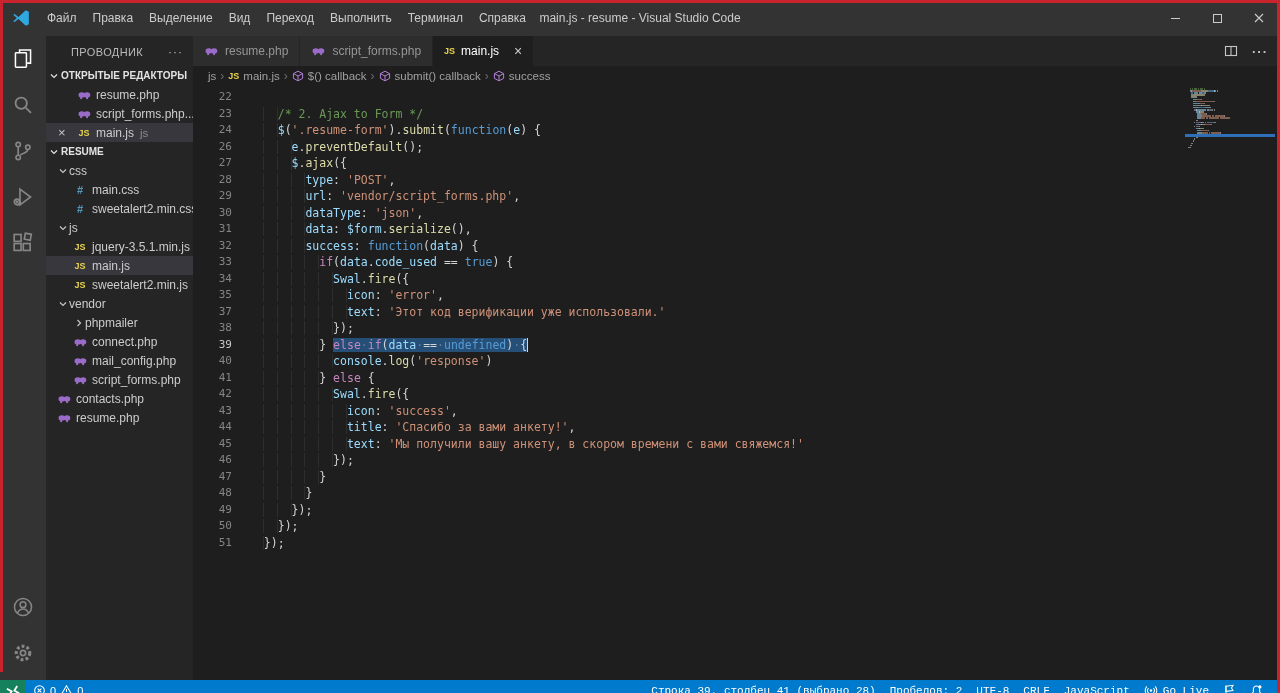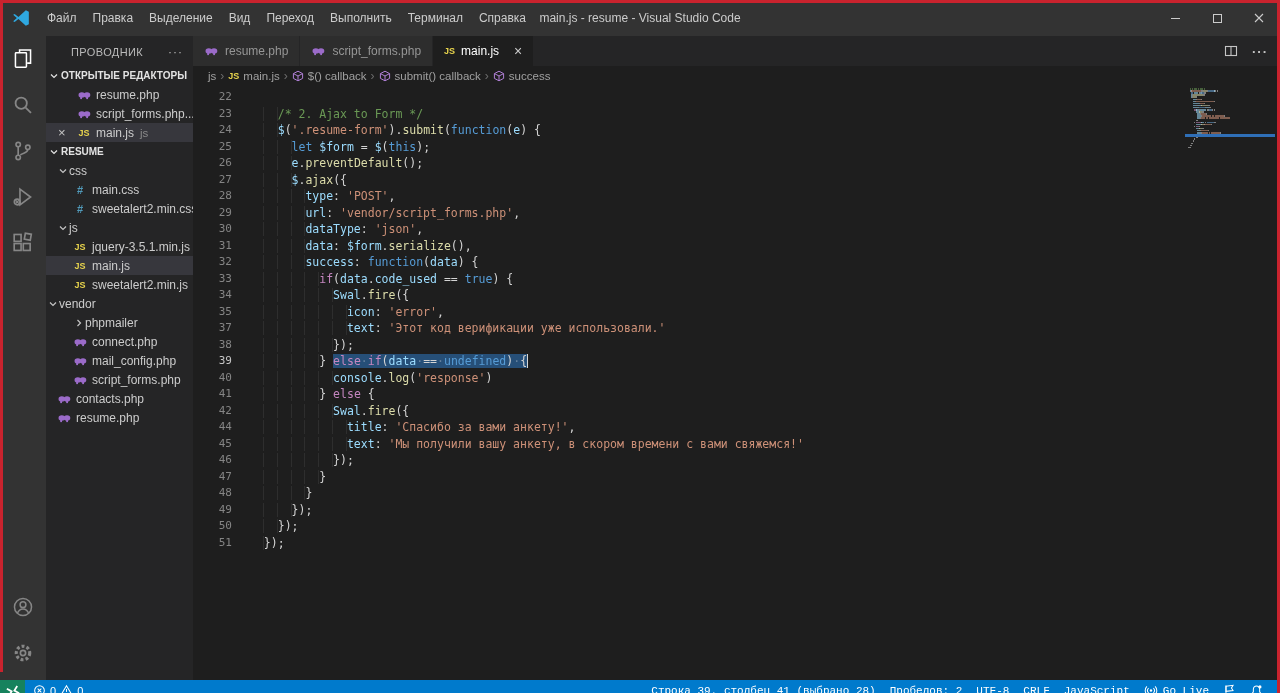--- a/index.html
+++ b/index.html
@@ -278,21 +278,21 @@
               <span class="icon js-badge">JS</span>
             </span>
             <span>main.js</span>
           </div>
           <div class="row" style="padding-left: 26px;">
             <span class="ficon">
               <span class="icon js-badge">JS</span>
             </span>
             <span>sweetalert2.min.js</span>
           </div>
-          <div class="row" style="padding-left: 0;">
+          <div class="row" style="padding-left: 10px;">
             <span class="chev">
               <svg width="10" height="10" viewBox="0 0 10 10" fill="none" stroke="currentColor" stroke-width="1.2">
                 <path d="M2 3.5 5 6.5 8 3.5"></path>
               </svg>
             </span>
             <span>vendor</span>
           </div>
           <div class="row" style="padding-left: 26px;">
             <span class="chev">
               <svg width="10" height="10" viewBox="0 0 10 10" fill="none" stroke="currentColor" stroke-width="1.2">
@@ -452,37 +452,37 @@
               </svg>
             </span>
             <span>success</span>
           </span>
         </div>
       <div class="code-wrap">
         <div id="code">
             <div class="cl"><span class="ln">22</span><span class="lc"></span></div>
             <div class="cl"><span class="ln">23</span><span class="lc"><span class="ind">    </span><span class="cmt">/* 2. Ajax to Form */</span></span></div>
             <div class="cl"><span class="ln">24</span><span class="lc"><span class="ind">    </span><span class="var">$</span><span class="pun">(</span><span class="str">'.resume-form'</span><span class="pun">).</span><span class="fn">submit</span><span class="pun">(</span><span class="kw">function</span><span class="pun">(</span><span class="var">e</span><span class="pun">) {</span></span></div>
-            <div class="cl"><span class="ln">25</span><span class="lc"><span class="ind">      </span><span class="kw">let</span><span class="pun"> </span><span class="var">$form</span><span class="pun"> = </span><span class="var">$</span><span class="pun">(</span><span class="kw">this</span><span class="pun">);</span></span></div>
             <div class="cl"><span class="ln">26</span><span class="lc"><span class="ind">      </span><span class="var">e</span><span class="pun">.</span><span class="fn">preventDefault</span><span class="pun">();</span></span></div>
             <div class="cl"><span class="ln">27</span><span class="lc"><span class="ind">      </span><span class="var">$</span><span class="pun">.</span><span class="fn">ajax</span><span class="pun">({</span></span></div>
             <div class="cl"><span class="ln">28</span><span class="lc"><span class="ind">        </span><span class="var">type</span><span class="pun">: </span><span class="str">'POST'</span><span class="pun">,</span></span></div>
             <div class="cl"><span class="ln">29</span><span class="lc"><span class="ind">        </span><span class="var">url</span><span class="pun">: </span><span class="str">'vendor/script_forms.php'</span><span class="pun">,</span></span></div>
             <div class="cl"><span class="ln">30</span><span class="lc"><span class="ind">        </span><span class="var">dataType</span><span class="pun">: </span><span class="str">'json'</span><span class="pun">,</span></span></div>
             <div class="cl"><span class="ln">31</span><span class="lc"><span class="ind">        </span><span class="var">data</span><span class="pun">: </span><span class="var">$form</span><span class="pun">.</span><span class="fn">serialize</span><span class="pun">(),</span></span></div>
             <div class="cl"><span class="ln">32</span><span class="lc"><span class="ind">        </span><span class="var">success</span><span class="pun">: </span><span class="kw">function</span><span class="pun">(</span><span class="var">data</span><span class="pun">) {</span></span></div>
             <div class="cl"><span class="ln">33</span><span class="lc"><span class="ind">          </span><span class="ctl">if</span><span class="pun">(</span><span class="var">data</span><span class="pun">.</span><span class="var">code_used</span><span class="pun"> == </span><span class="kw">true</span><span class="pun">) {</span></span></div>
             <div class="cl"><span class="ln">34</span><span class="lc"><span class="ind">            </span><span class="var">Swal</span><span class="pun">.</span><span class="fn">fire</span><span class="pun">({</span></span></div>
             <div class="cl"><span class="ln">35</span><span class="lc"><span class="ind">              </span><span class="var">icon</span><span class="pun">: </span><span class="str">'error'</span><span class="pun">,</span></span></div>
             <div class="cl"><span class="ln">37</span><span class="lc"><span class="ind">              </span><span class="var">text</span><span class="pun">: </span><span class="str">'Этот код верификации уже использовали.'</span></span></div>
             <div class="cl"><span class="ln">38</span><span class="lc"><span class="ind">            </span><span class="pun">});</span></span></div>
             <div class="cl cur"><span class="ln">39</span><span class="lc"><span class="ind">          </span><span class="pun">} </span><span class="seltxt"><span class="ctl">else</span><span class="ws">·</span><span class="ctl">if</span><span class="pun">(</span><span class="var">data</span><span class="ws">·</span><span class="pun">==</span><span class="ws">·</span><span class="kw">undefined</span><span class="pun">)</span><span class="ws">·</span><span class="pun">{</span><span class="cursor"></span></span></span></div>
             <div class="cl"><span class="ln">40</span><span class="lc"><span class="ind">            </span><span class="var">console</span><span class="pun">.</span><span class="fn">log</span><span class="pun">(</span><span class="str">'response'</span><span class="pun">)</span></span></div>
             <div class="cl"><span class="ln">41</span><span class="lc"><span class="ind">          </span><span class="pun">} </span><span class="ctl">else</span><span class="pun"> {</span></span></div>
             <div class="cl"><span class="ln">42</span><span class="lc"><span class="ind">            </span><span class="var">Swal</span><span class="pun">.</span><span class="fn">fire</span><span class="pun">({</span></span></div>
+            <div class="cl"><span class="ln">43</span><span class="lc"><span class="ind">              </span><span class="var">icon</span><span class="pun">: </span><span class="str">'success'</span><span class="pun">,</span></span></div>
             <div class="cl"><span class="ln">44</span><span class="lc"><span class="ind">              </span><span class="var">title</span><span class="pun">: </span><span class="str">'Спасибо за вами анкету!'</span><span class="pun">,</span></span></div>
             <div class="cl"><span class="ln">45</span><span class="lc"><span class="ind">              </span><span class="var">text</span><span class="pun">: </span><span class="str">'Мы получили вашу анкету, в скором времени с вами свяжемся!'</span></span></div>
             <div class="cl"><span class="ln">46</span><span class="lc"><span class="ind">            </span><span class="pun">});</span></span></div>
             <div class="cl"><span class="ln">47</span><span class="lc"><span class="ind">          </span><span class="pun">}</span></span></div>
             <div class="cl"><span class="ln">48</span><span class="lc"><span class="ind">        </span><span class="pun">}</span></span></div>
             <div class="cl"><span class="ln">49</span><span class="lc"><span class="ind">      </span><span class="pun">});</span></span></div>
             <div class="cl"><span class="ln">50</span><span class="lc"><span class="ind">    </span><span class="pun">});</span></span></div>
             <div class="cl"><span class="ln">51</span><span class="lc"><span class="ind">  </span><span class="pun">});</span></span></div>
           </div>
         <div id="minimap">

